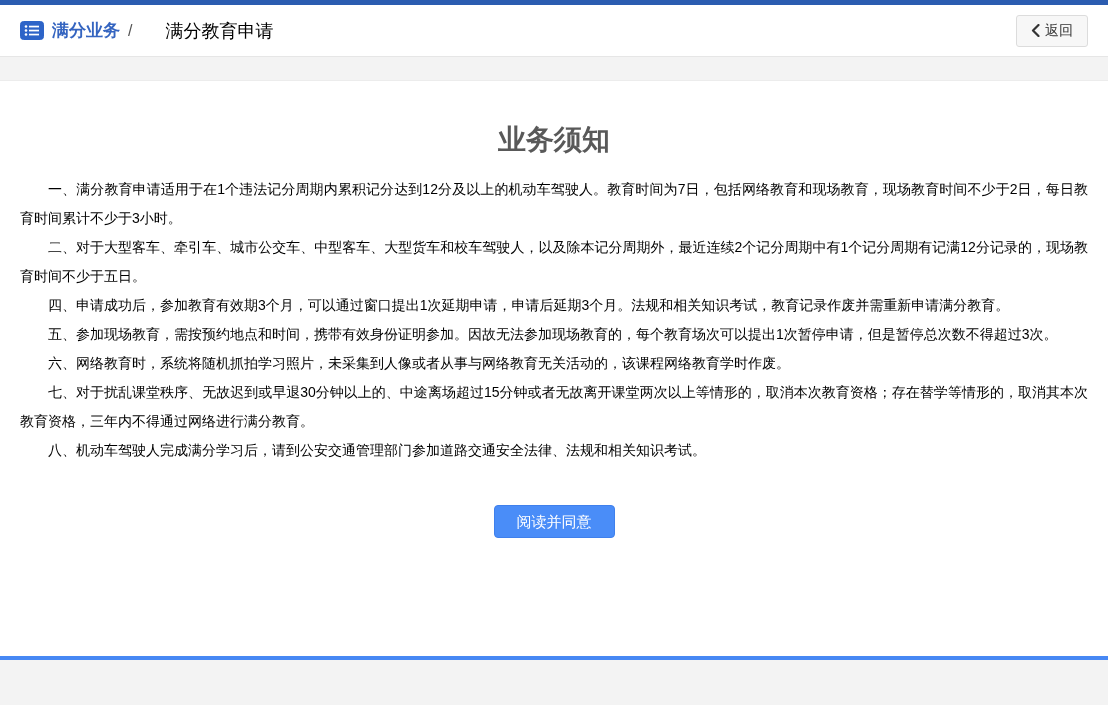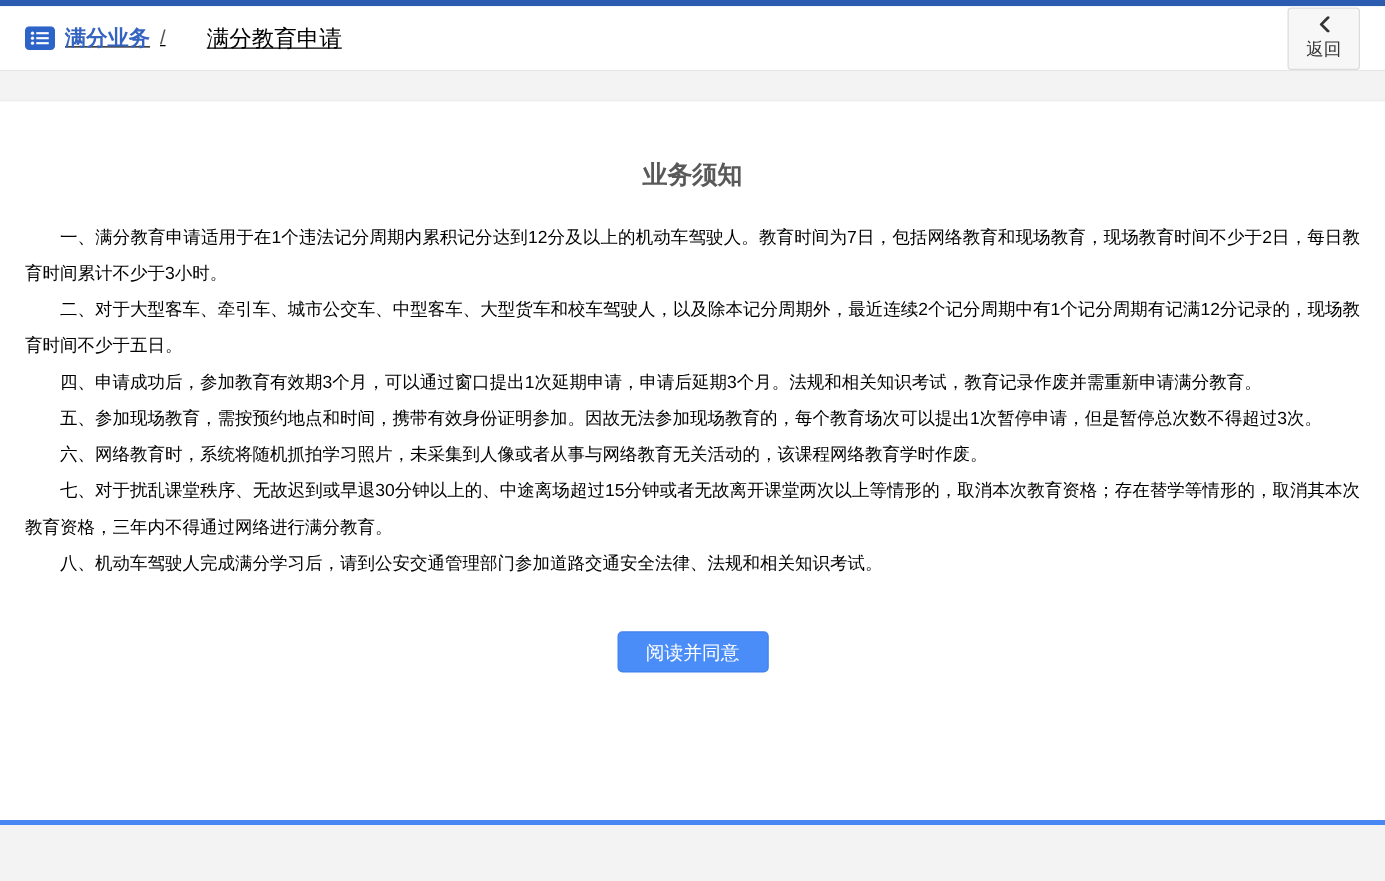--- a/index.html
+++ b/index.html
@@ -13,21 +13,21 @@
   .bottom-line { height: 4px; background: #4788f4; }
 
   .app-header {
     height: 52px;
     background: #ffffff;
     border-bottom: 1px solid #e6e6e6;
     display: flex;
     align-items: center;
     padding: 0 20px;
   }
-  .breadcrumb { display: flex; align-items: center; gap: 8px; flex: 1; text-decoration: underline; }
+  .breadcrumb { display: flex; align-items: center; gap: 8px; flex: 1; }
   .bc-icon { width: 24px; height: 19px; display: block; }
   .bc-root {
     color: #3464c0;
     font-weight: bold;
     font-size: 17px;
     cursor: pointer;
   }
   .bc-sep { color: #555; font-size: 16px; }
   .bc-current { color: #000000; font-size: 18px; margin-left: 25px; }
 
@@ -36,35 +36,34 @@
     align-items: center;
     gap: 5px;
     background: #f7f7f7;
     border: 1px solid #dcdcdc;
     border-radius: 3px;
     padding: 6px 14px;
     font-size: 14px;
     color: #333;
     cursor: pointer;
     font-family: inherit;
-    flex-direction: column;
   }
   .back-btn svg { display: block; }
 
   .panel {
     background: #ffffff;
     margin-top: 23px;
     height: 576px;
     padding: 46px 20px 0 20px;
     border-top: 1px solid #ececec;
     overflow: hidden;
   }
   .notice-title {
     text-align: center;
-    font-size: 20px;
+    font-size: 28px;
     line-height: 26px;
     font-weight: bold;
     color: #595959;
     margin-bottom: 22px;
   }
   .notice-body p {
     font-size: 14px;
     line-height: 29px;
     color: #000000;
     text-indent: 2em;

